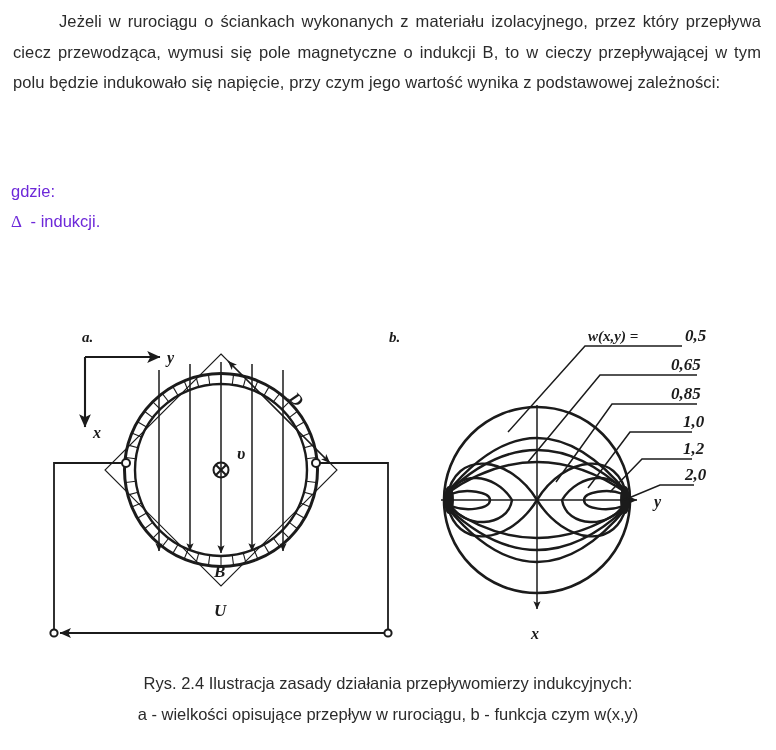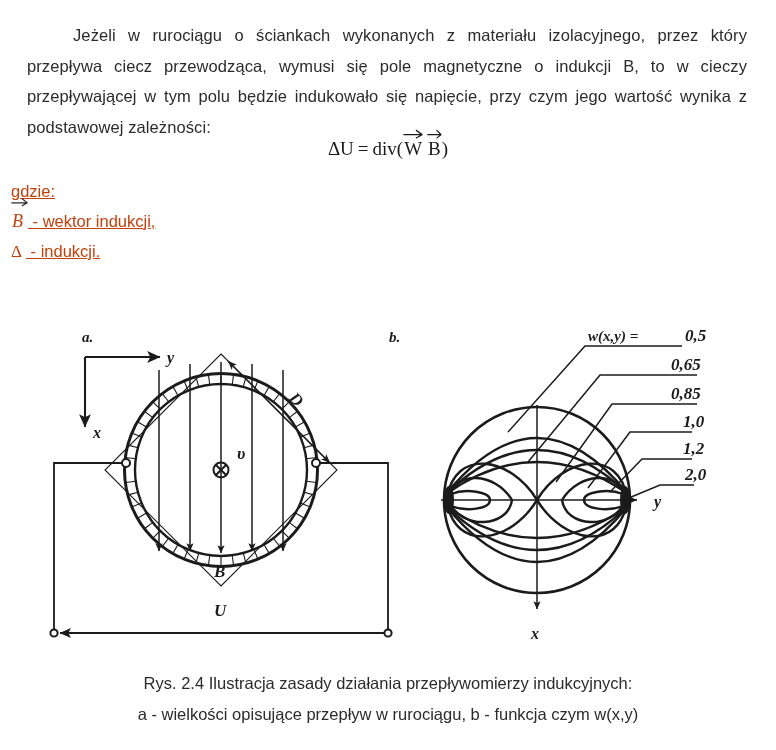--- a/index.html
+++ b/index.html
@@ -21,21 +21,21 @@
     height: 750px;
   }
   
   .prose {
     position: absolute;
     left: 11px;
     top: 4px;
     width: 752px;
   }
   .prose p {
-    margin: 16px;
+    margin: 2px;
     font-size: 16.5px;
     line-height: 30.5px;
     text-align: justify;
     text-justify: inter-word;
     color: #2b2b2b;
     letter-spacing: 0.1px;
   }
   .prose p.indent {
     text-indent: 46px;
   }
@@ -75,25 +75,24 @@
   
   .where {
     position: absolute;
     left: 11px;
     top: 176px;
     width: 420px;
   }
   .where .line {
     font-size: 16.5px;
     line-height: 30px;
-    color: #c2410c;
+    color: #6d28d9;
     white-space: nowrap;
     display: block;
     height: 30px;
-    text-decoration: underline;
   }
   .where .sym {
     font-family: "Liberation Serif", serif;
     font-style: italic;
     font-size: 18px;
     display: inline-block;
     position: relative;
     min-width: 15px;
     text-align: left;
     vertical-align: baseline;
@@ -127,41 +126,25 @@
 </style>
 </head>
 <body>
 
 <div class="page">
 
   <div class="prose">
     <p class="indent">Jeżeli w rurociągu o ściankach wykonanych z materiału izolacyjnego, przez który przepływa ciecz przewodząca, wymusi się pole magnetyczne o indukcji B, to w cieczy przepływającej w tym polu będzie indukowało się napięcie, przy czym jego wartość wynika z podstawowej zależności:</p>
   </div>
 
-  <div class="formula">
-    <span>ΔU</span><span class="op">=</span><span>div(</span><span class="vecwrap"><span class="arr">
-          <svg viewBox="0 0 24 10" preserveAspectRatio="none">
-            <path d="M1 7 L22 7 M16 2.5 L23 7 L16 10.5" fill="none" stroke="#1a1a1a" stroke-width="1.4" stroke-linecap="round" stroke-linejoin="round"></path>
-          </svg>
-        </span><span class="base">W</span></span><span style="display:inline-block;width:4px"></span><span class="vecwrap"><span class="arr">
-          <svg viewBox="0 0 24 10" preserveAspectRatio="none">
-            <path d="M1 7 L22 7 M16 2.5 L23 7 L16 10.5" fill="none" stroke="#1a1a1a" stroke-width="1.4" stroke-linecap="round" stroke-linejoin="round"></path>
-          </svg>
-        </span><span class="base">B</span></span><span>)</span>
-  </div>
 
   <div class="where">
     <span class="line">gdzie:</span>
 
 
-    <span class="line"><span class="vecwrap"><span class="arr">
-            <svg viewBox="0 0 24 10" preserveAspectRatio="none">
-              <path d="M1 7 L22 7 M16 2.5 L23 7 L16 10.5" fill="none" stroke="#2b2b2b" stroke-width="1.5" stroke-linecap="round" stroke-linejoin="round"></path>
-            </svg>
-          </span><span class="sym">B</span></span><span> - wektor indukcji,</span></span>
 
     <span class="line"><span class="sym nonital">Δ</span><span> - indukcji.</span></span>
   </div>
 
   <div class="figure">
     <svg width="776" height="340" viewBox="0 0 776 340">
       <defs>
         <marker id="arrSolid" viewBox="0 0 10 10" refX="9.2" refY="5" markerWidth="7" markerHeight="7" orient="auto-start-reverse">
           <path d="M0.5 1 L9.5 5 L0.5 9 L2.6 5 Z" fill="#1b1b1b"></path>
         </marker>

